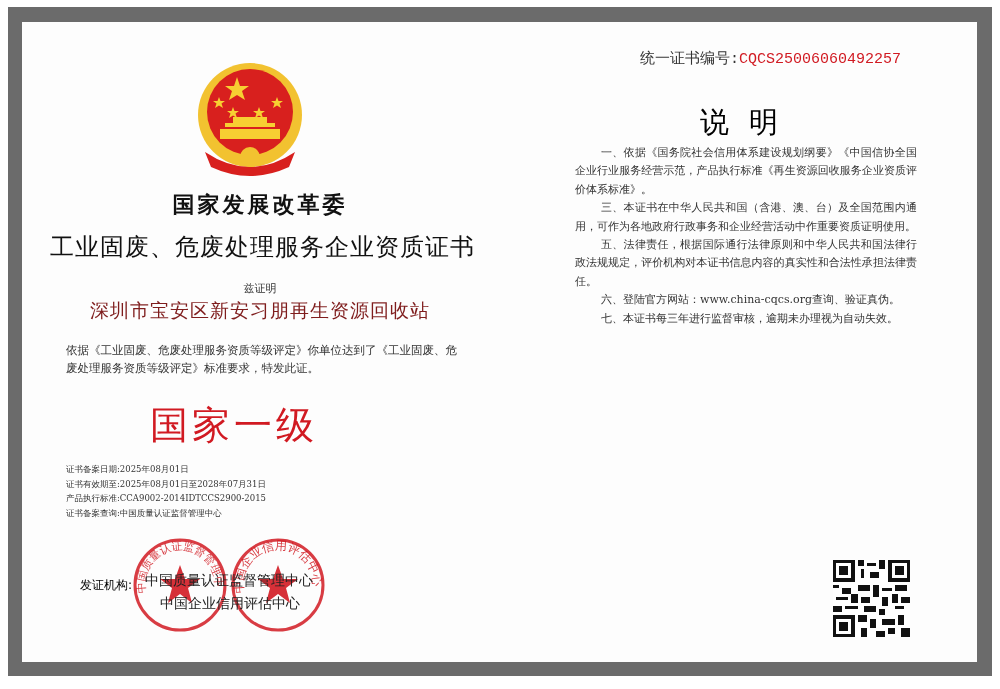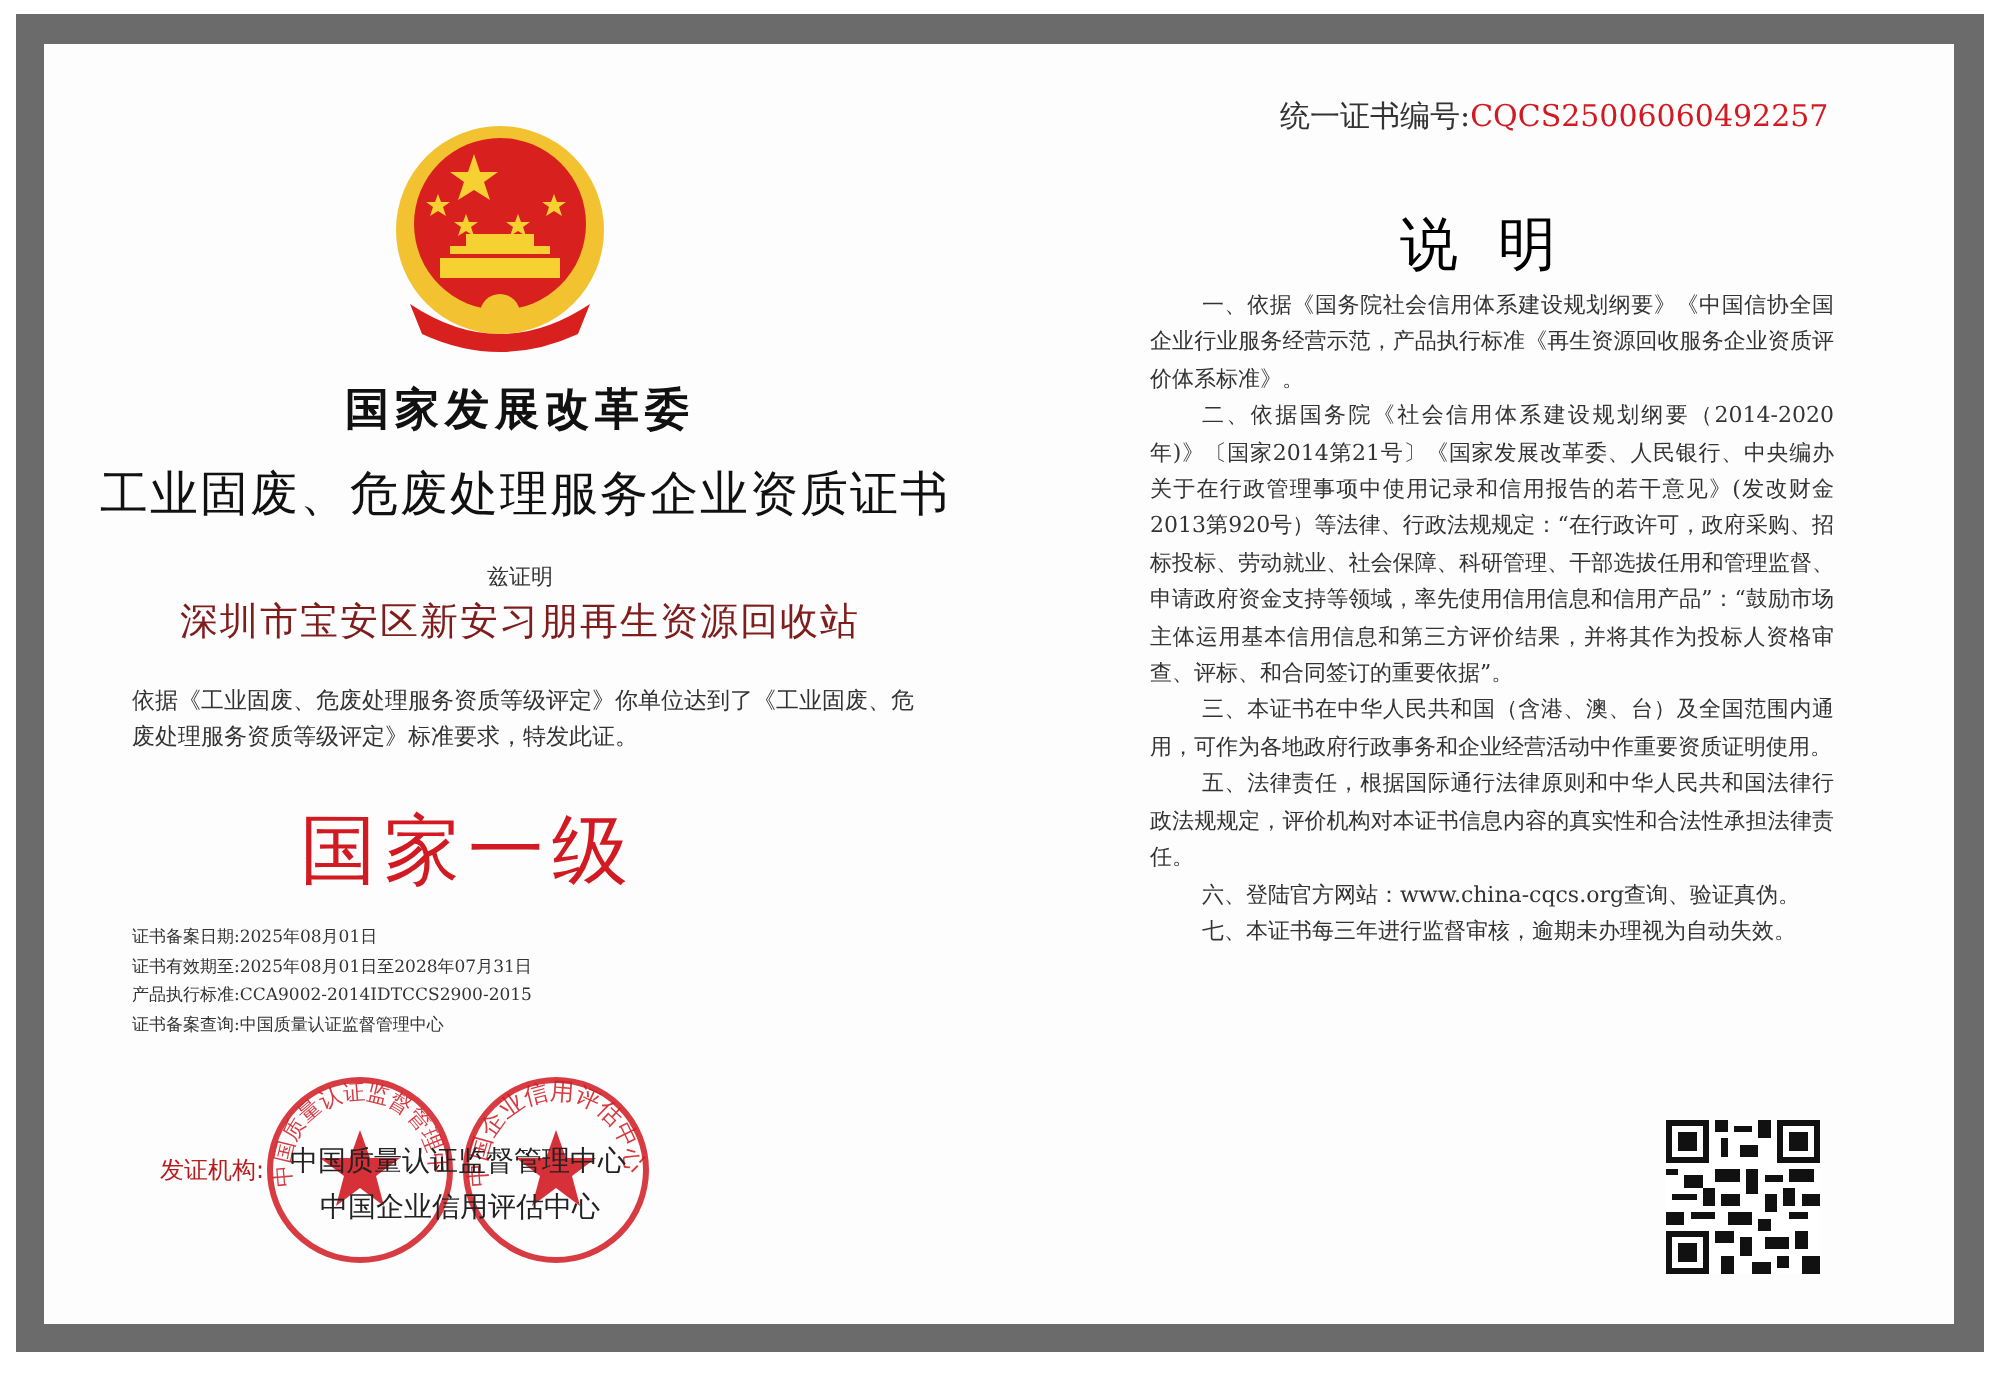--- a/index.html
+++ b/index.html
@@ -16,29 +16,29 @@
   .title2 { left:50px; width:400px; top:231px; text-align:center; font-family:"DejaVu Sans","Liberation Sans",sans-serif;
             font-weight:normal; font-size:24px; letter-spacing:1px; color:#111; white-space:nowrap; }
   .hereby { left:60px; width:400px; top:281px; text-align:center; font-family:"DejaVu Sans","Liberation Sans",sans-serif;
             font-size:11px; color:#333; }
   .company { left:55px; width:410px; top:298px; text-align:center; font-family:"DejaVu Sans","Liberation Sans",sans-serif;
              font-size:19px; color:#7f1d1d; white-space:nowrap; letter-spacing:1px; }
   .basis { left:66px; top:341px; width:400px; font-size:11.5px; line-height:18px; color:#333; }
   .level { left:150px; top:400px; width:210px; font-size:38px; color:#d11a22; letter-spacing:4px; white-space:nowrap; }
   .meta { left:66px; top:462px; width:260px; font-size:8.5px; line-height:14.5px; color:#333; }
   .meta div { white-space:nowrap; }
-  .issuer-label { left:80px; top:577px; font-size:12px; color:#b91c1c; font-family:"DejaVu Sans","Liberation Sans",sans-serif; }
+  .issuer-label { left:80px; top:577px; font-size:12px; color:#000000; font-family:"DejaVu Sans","Liberation Sans",sans-serif; }
   .issuer1 { left:145px; top:572px; font-size:14px; color:#222; white-space:nowrap; }
   .issuer2 { left:160px; top:595px; font-size:14px; color:#222; white-space:nowrap; }
   .seal { width:96px; height:96px; }
   .seal1 { left:132px; top:537px; }
   .seal2 { left:230px; top:537px; }
 
   
-  .certno { left:640px; top:49px; font-size:15px; white-space:nowrap; color:#333; }
+  .certno { left:640px; top:49px; font-size:15px; white-space:nowrap; color:#333;font-family:Liberation Mono, monospace; }
   .certno .num { color:#d11a22; }
   .explain-title { left:700px; top:103px; font-size:29px; letter-spacing:20px; color:#000000; font-family:"DejaVu Sans","Liberation Sans",sans-serif; }
   .notes { left:575px; top:144px; width:342px; font-size:11px; line-height:18.4px; color:#333; text-align:justify; }
   .notes p { margin:0; text-indent:26px; }
   .qr { left:833px; top:560px; width:77px; height:77px; }
 </style>
 </head>
 <body>
 
 <div class="frame"></div>
@@ -96,21 +96,20 @@
 
 <div class="abs issuer1">中国质量认证监督管理中心</div>
 <div class="abs issuer2">中国企业信用评估中心</div>
 
 <div class="abs certno">
   <span>统一证书编号:</span><span class="num">CQCS25006060492257</span>
 </div>
 <div class="abs explain-title">说明</div>
 <div class="abs notes">
   <p>一、依据《国务院社会信用体系建设规划纲要》《中国信协全国企业行业服务经营示范，产品执行标准《再生资源回收服务企业资质评价体系标准》。</p>
-  <p>二、依据国务院《社会信用体系建设规划纲要（2014-2020年)》〔国家2014第21号〕《国家发展改革委、人民银行、中央编办关于在行政管理事项中使用记录和信用报告的若干意见》(发改财金2013第920号）等法律、行政法规规定：“在行政许可，政府采购、招标投标、劳动就业、社会保障、科研管理、干部选拔任用和管理监督、申请政府资金支持等领域，率先使用信用信息和信用产品”：“鼓励市场主体运用基本信用信息和第三方评价结果，并将其作为投标人资格审查、评标、和合同签订的重要依据”。</p>
   <p>三、本证书在中华人民共和国（含港、澳、台）及全国范围内通用，可作为各地政府行政事务和企业经营活动中作重要资质证明使用。</p>
   <p>五、法律责任，根据国际通行法律原则和中华人民共和国法律行政法规规定，评价机构对本证书信息内容的真实性和合法性承担法律责任。</p>
   <p>六、登陆官方网站：www.china-cqcs.org查询、验证真伪。</p>
   <p>七、本证书每三年进行监督审核，逾期未办理视为自动失效。</p>
 </div>
 
 <svg class="abs qr" viewBox="0 0 25 25" shape-rendering="crispEdges">
   <rect width="25" height="25" fill="#fff"></rect>
   <g fill="#111">
     <rect x="0" y="0" width="7" height="7"></rect>

